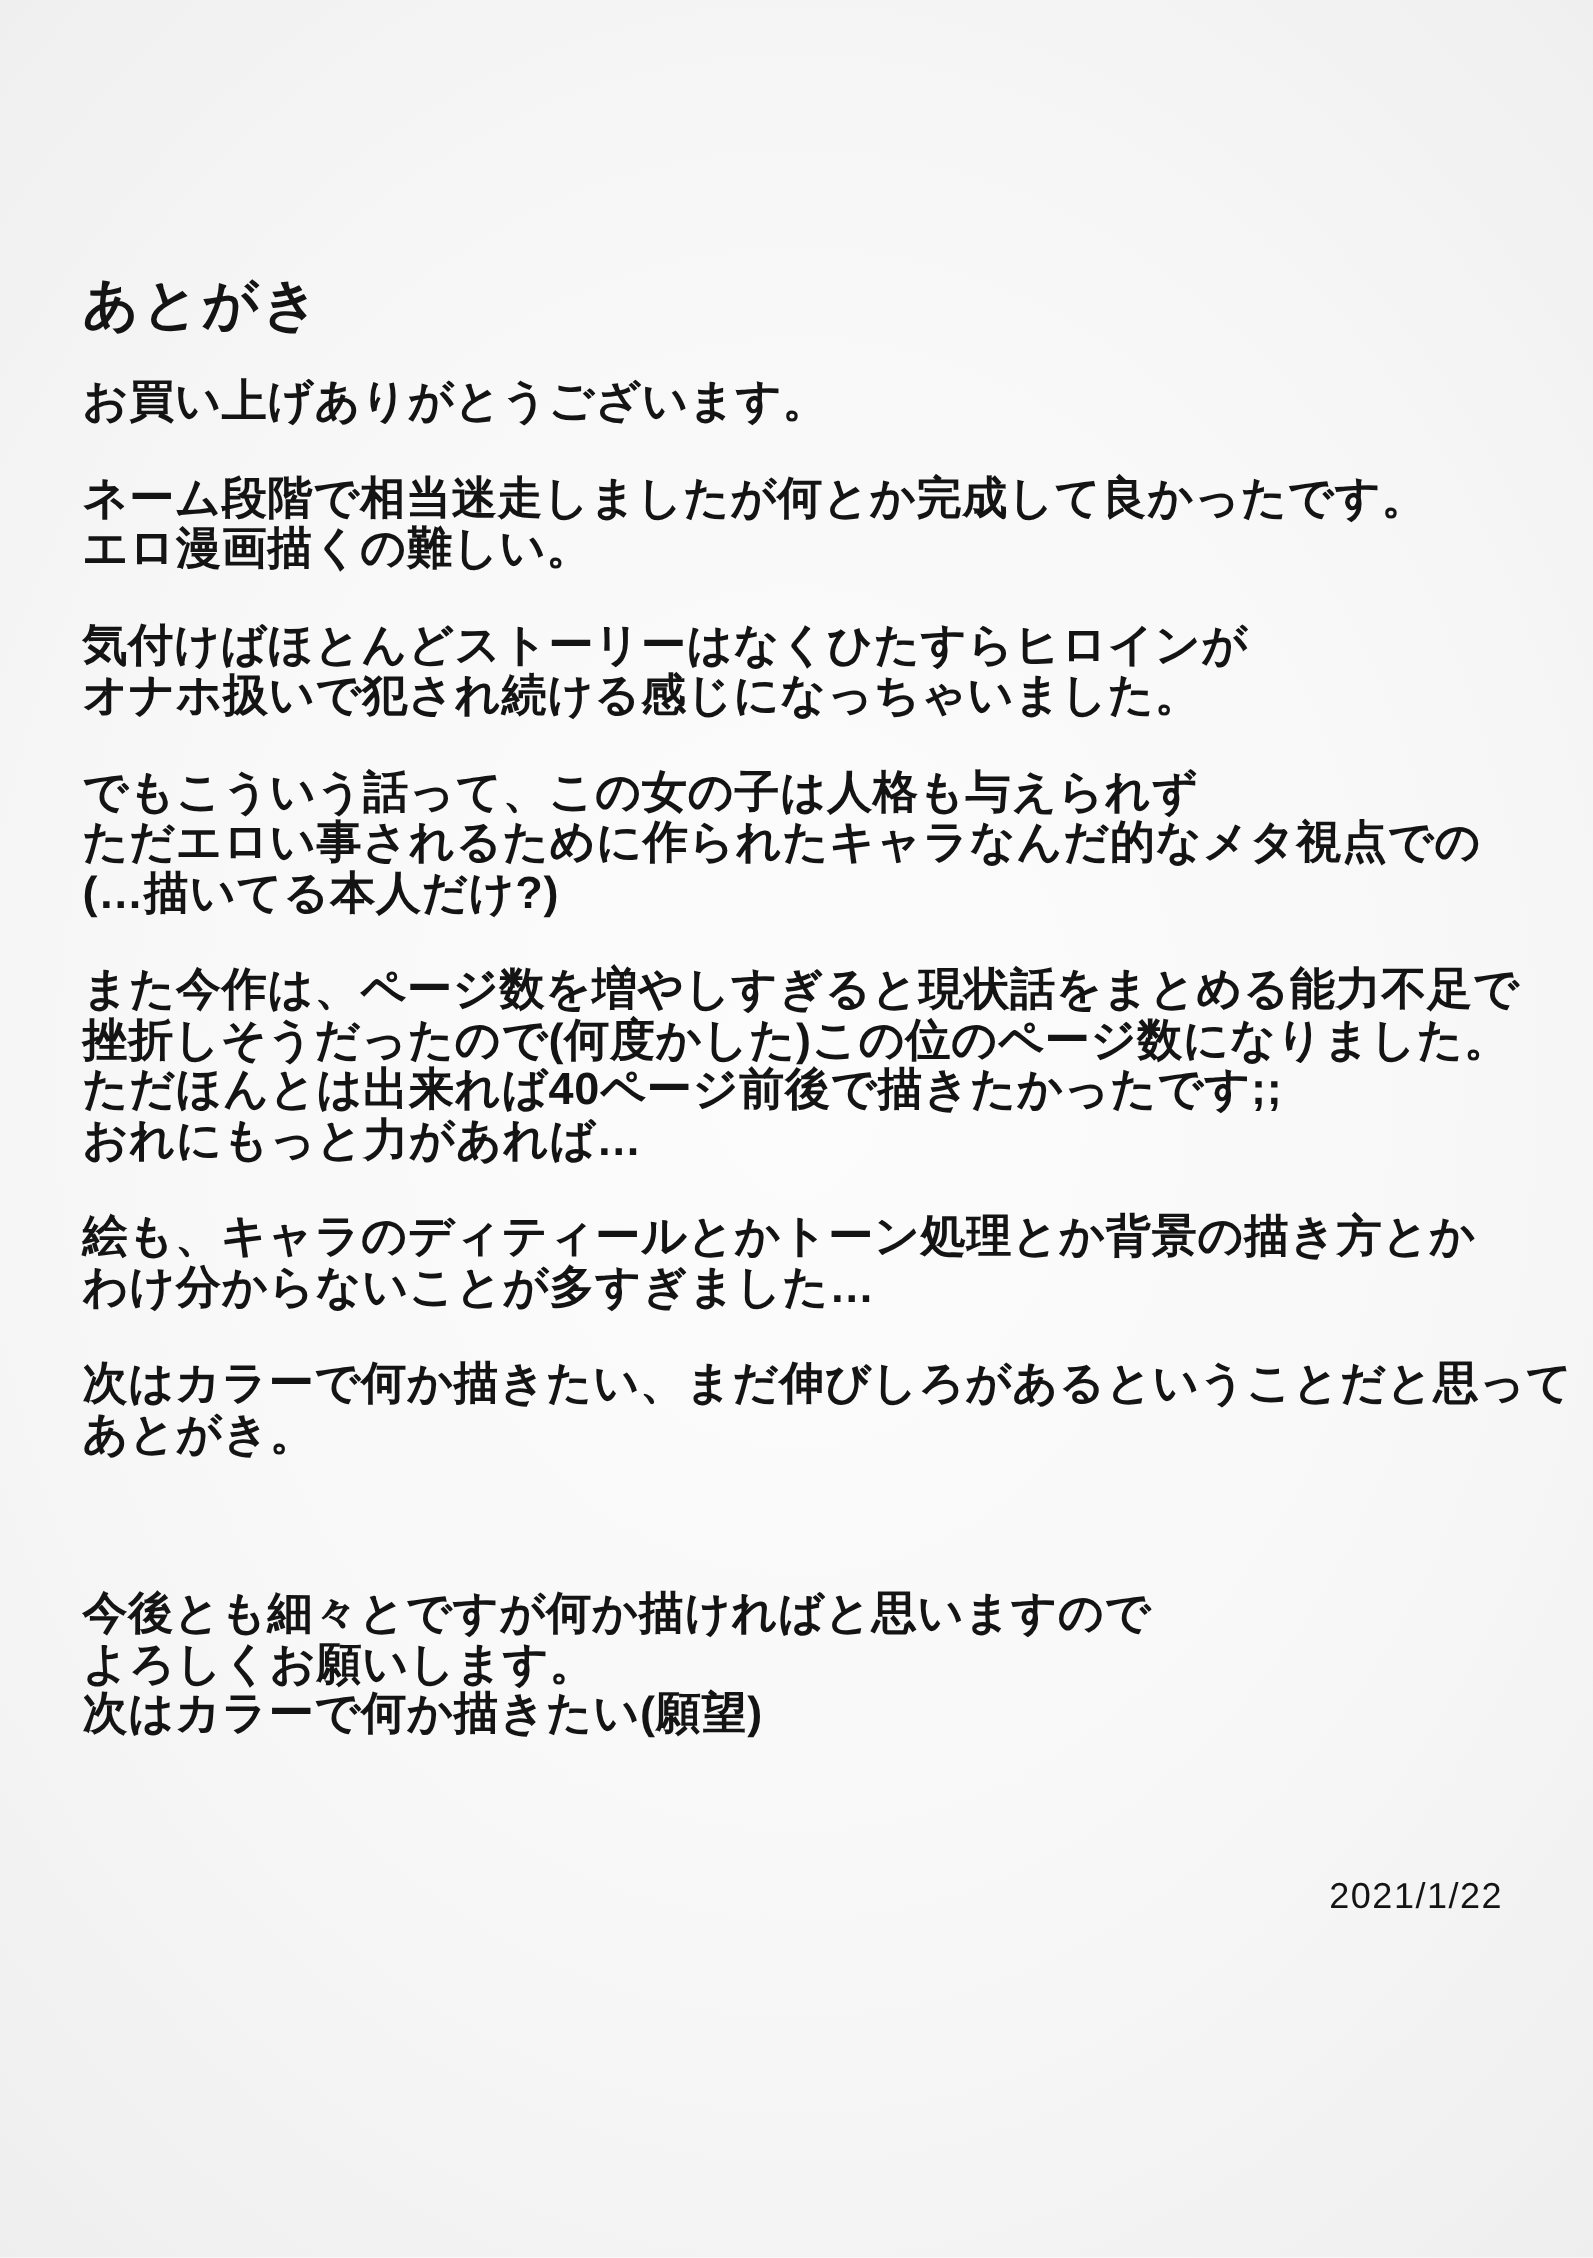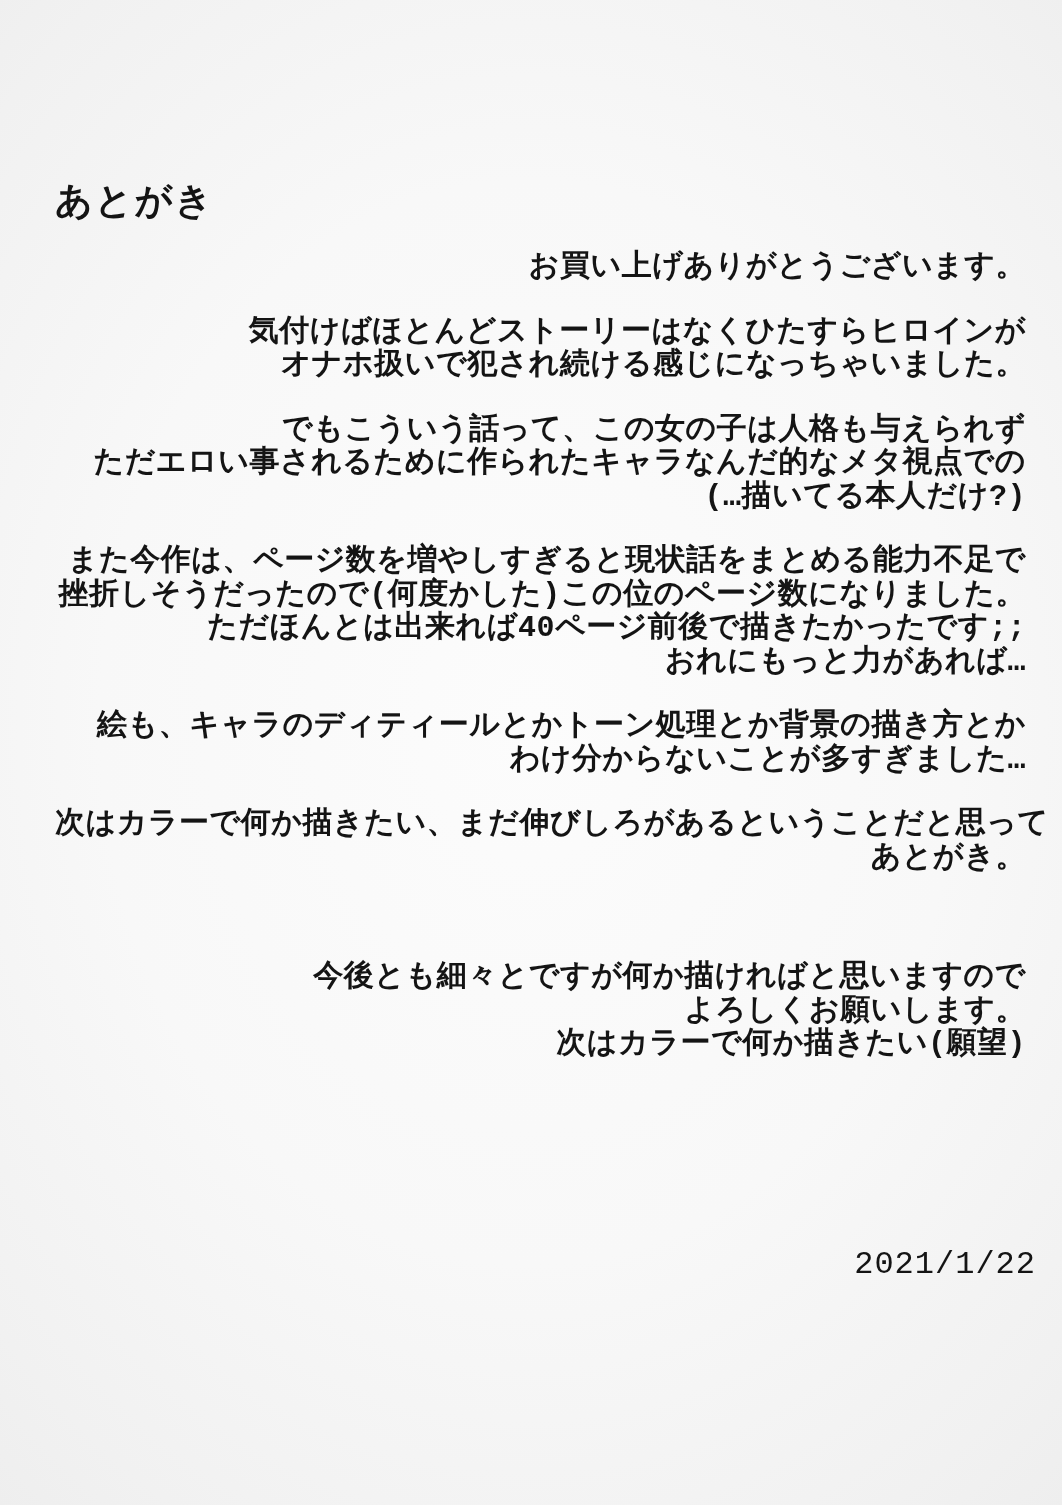--- a/index.html
+++ b/index.html
@@ -7,21 +7,21 @@
     padding: 0;
   }
   .page {
     position: relative;
     width: 1062px;
     height: 1505px;
     overflow: hidden;
     background: radial-gradient(ellipse 90% 80% at 50% 48%,
                 #fcfcfc 0%, #f8f8f8 45%, #f1f1f1 75%, #eaeaea 100%);
     color: #141414;
-    font-family: Liberation Mono, monospace;
+    font-family: Liberation Sans, sans-serif;
     -webkit-font-smoothing: antialiased;
   }
   .content {
     position: absolute;
     left: 55px;
     top: 0;
     right: 36px;
   }
   .title {
     margin: 183px 0 28px 0;
@@ -35,44 +35,47 @@
   }
   .para.gap-extra {
     margin-top: 86px;
   }
   .line {
     font-size: 30px;
     line-height: 33.5px;
     font-weight: 600;
     letter-spacing: 0.5px;
     white-space: nowrap;
-    text-align: right;
   }
   .date {
     position: absolute;
     top: 1248px;
-    right: 26px;
-    font-size: 32px;
+    right: 60px;
+    font-size: 24px;
     line-height: 34px;
     font-weight: 400;
     letter-spacing: 1px;
   }
 </style>
 </head>
 <body>
 
 <div class="page">
   <div class="content">
 
     <h1 class="title">あとがき</h1>
 
     <div class="para">
       <div class="line">お買い上げありがとうございます。</div>
     </div>
 
+    <div class="para">
+      <div class="line">ネーム段階で相当迷走しましたが何とか完成して良かったです。</div>
+      <div class="line">エロ漫画描くの難しい。</div>
+    </div>
 
     <div class="para">
       <div class="line">気付けばほとんどストーリーはなくひたすらヒロインが</div>
       <div class="line">オナホ扱いで犯され続ける感じになっちゃいました。</div>
     </div>
 
     <div class="para">
       <div class="line">でもこういう話って、この女の子は人格も与えられず</div>
       <div class="line">ただエロい事されるために作られたキャラなんだ的なメタ視点での</div>
       <div class="line">(…描いてる本人だけ?)</div>

